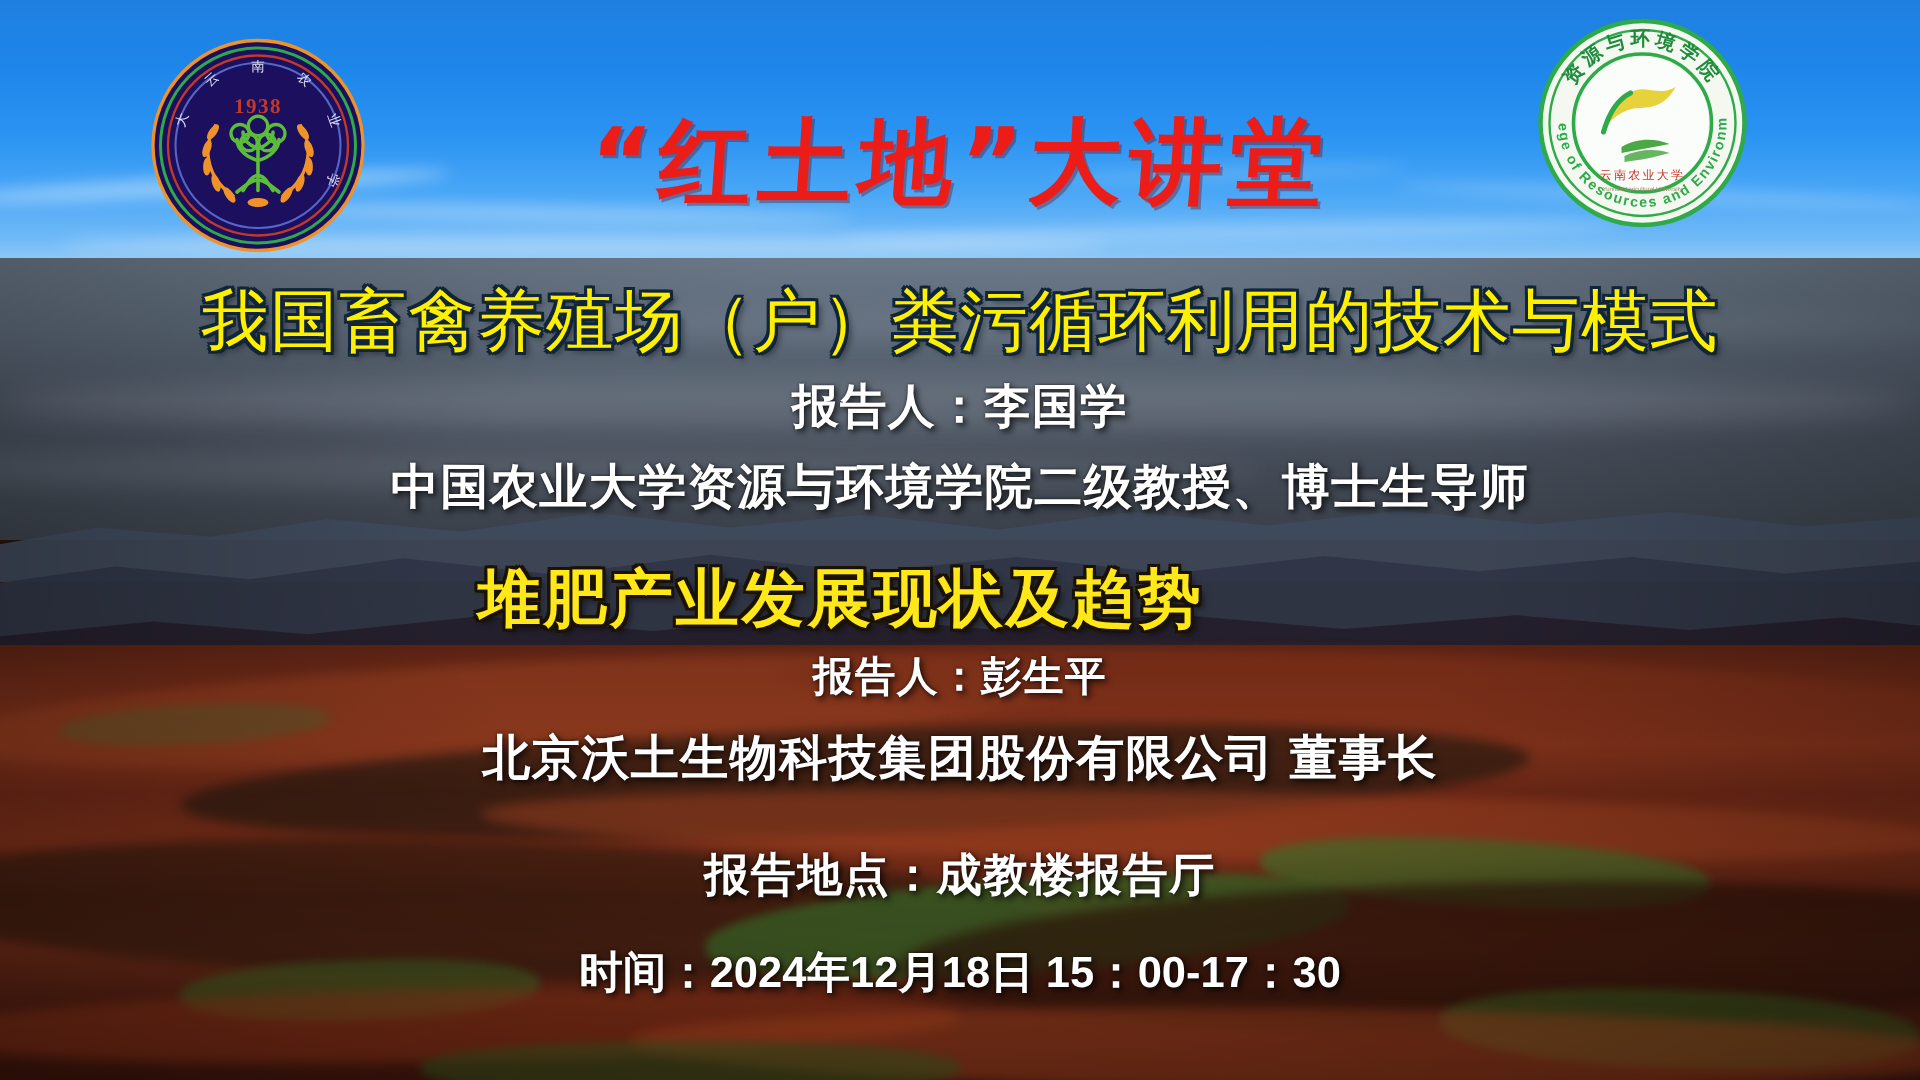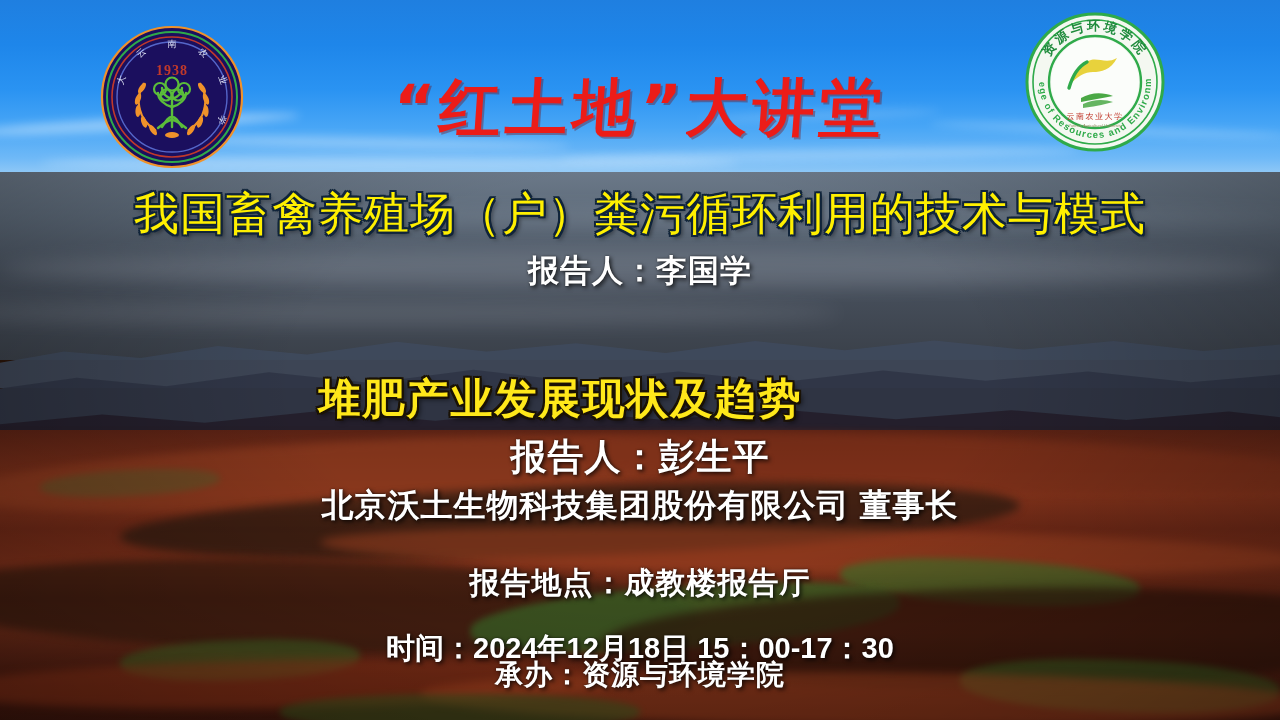--- a/index.html
+++ b/index.html
@@ -134,21 +134,21 @@
        3px  3px 5px rgba(0,0,0,.6);
   }
 
   .wline{
     position:absolute;left:0;width:1280px;text-align:center;
     color:#ffffff;font-weight:bold;white-space:nowrap;
     text-shadow:2px 2px 4px rgba(0,0,0,.75), 0 0 2px rgba(0,0,0,.6);
   }
   .sp1-name{top:78px;font-size:31px;letter-spacing:1px;}
   .sp1-aff {top:131px;font-size:32px;letter-spacing:1px;}
-  .sp2-name{top:261px;font-size:36px;letter-spacing:1px;}
+  .sp2-name{top:261px;font-size:27px;letter-spacing:1px;}
   .sp2-aff {top:312px;font-size:32px;letter-spacing:1px;}
 
   .ev-venue{top:391px;font-size:30px;letter-spacing:1px;}
   .ev-time {top:457px;font-size:29px;letter-spacing:0px;}
   .ev-host {top:484px;font-size:28px;letter-spacing:1px;}
 </style>
 </head>
 <body>
 
 <div id="poster">
@@ -286,23 +286,23 @@
         <text x="70" y="115" text-anchor="middle" font-size="4" fill="#9a8f6a" font-family="'Liberation Sans',sans-serif">Yunnan Agricultural University</text>
       </svg>
     </div>
   </div>
 
   <div class="content">
 
     <div class="maintitle">我国畜禽养殖场（户）粪污循环利用的技术与模式</div>
 
     <div class="wline sp1-name">报告人：李国学</div>
+    <div class="wline sp1-aff">中国农业大学资源与环境学院二级教授、博士生导师</div>
 
     <div class="subtitle2">堆肥产业发展现状及趋势</div>
 
     <div class="wline sp2-name">报告人：彭生平</div>
     <div class="wline ev-venue">报告地点：成教楼报告厅</div>
 
     <div class="wline sp2-aff">北京沃土生物科技集团股份有限公司 董事长</div>
     <div class="wline ev-time">时间：2024年12月18日 15：00-17：30</div>
-    <div class="wline ev-host">承办：资源与环境学院</div>
   </div>
 </div>
 
 </body></html>

